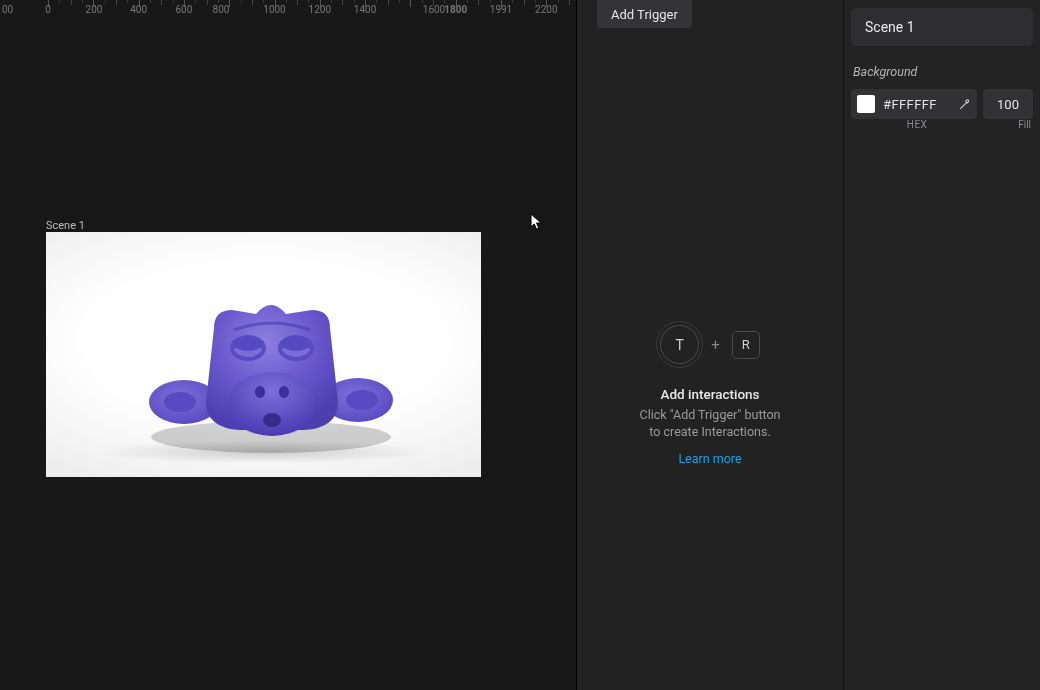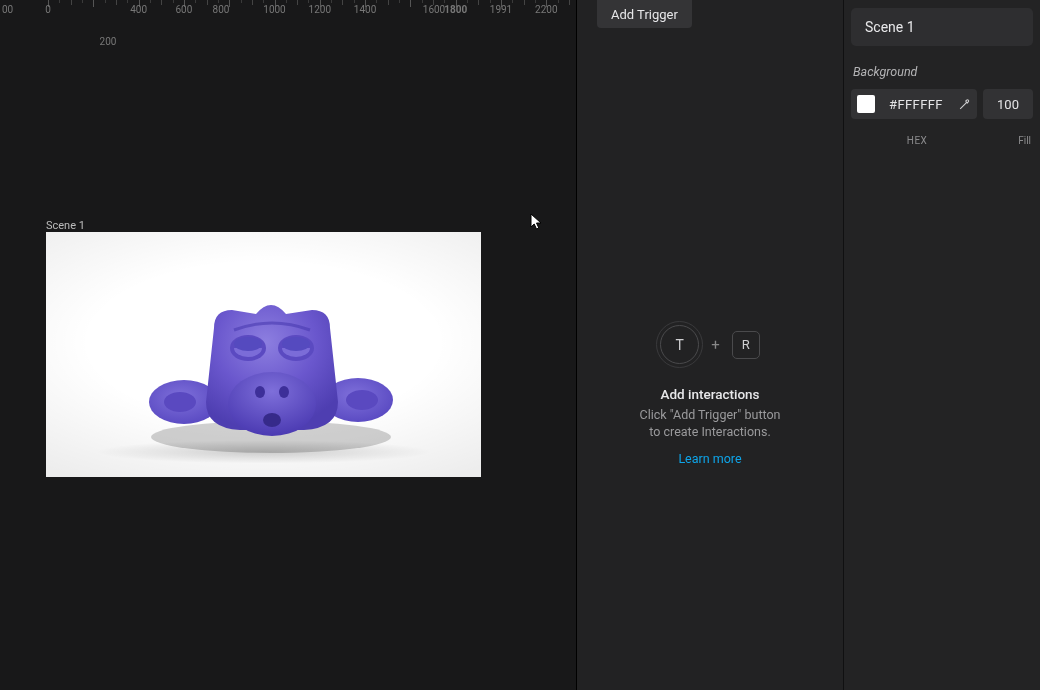--- a/index.html
+++ b/index.html
@@ -43,39 +43,39 @@
 
   .sep-right { position: absolute; left: 843px; top: 0; width: 1px; height: 690px; background: #101011; }
 
   
   .insp-col { position: absolute; left: 844px; top: 0; width: 196px; height: 690px; background: #232324; padding: 8px 7px; }
   .insp-header { height: 38px; border-radius: 5px; background: #2e2e30; display: flex; align-items: center; padding: 0 14px; font-size: 14px; color: #e8e8ea; }
   .bg-label { margin-top: 18px; margin-left: 2px; font-size: 12.5px; color: #b4b4b6; font-style: italic; }
   .bg-row { margin-top: 10px; display: flex; gap: 6px; }
   .hex-box { flex: 1; height: 30px; background: #323234; border-radius: 4px; display: flex; align-items: center; padding: 0 6px; gap: 8px; }
   .swatch { width: 18px; height: 18px; border-radius: 2px; background: #fff; }
-  .hex-text { flex: 1; font-size: 13px; color: #e4e4e6; letter-spacing: 0.4px; text-align: center; }
+  .hex-text { flex: 1; font-size: 13px; color: #e4e4e6; letter-spacing: 0.4px; }
   .picker { width: 14px; height: 14px; display: flex; align-items: center; justify-content: center; }
   .fill-box { width: 50px; height: 30px; background: #323234; border-radius: 4px; display: flex; align-items: center; justify-content: center; font-size: 13px; color: #e4e4e6; }
-  .bg-sub-row { margin-top: 16px; display: flex; }
+  .bg-sub-row { margin-top: 0; display: flex; }
   .bg-sub-hex { flex: 1; text-align: center; font-size: 10px; color: #8a8a8c; letter-spacing: 0.4px; }
   .bg-sub-fill { width: 50px; text-align: right; font-size: 10px; color: #8a8a8c; padding-right: 2px; }
 </style>
 </head>
 <body>
 
 <div class="canvas-col">
   <div class="ruler" id="ruler">
       <div class="ruler-tick-major" style="left: 48px;"></div>
       <div class="ruler-label" style="left: 48px;">0</div>
       <div class="ruler-tick-mid" style="left: 70.65px;"></div>
       <div class="ruler-tick-minor" style="left: 59.325px;"></div>
       <div class="ruler-tick-minor" style="left: 81.975px;"></div>
       <div class="ruler-tick-major" style="left: 93.3px;"></div>
-      <div class="ruler-label" style="left: 108px; margin-top: 32px;">200</div>
+      <div class="ruler-label" style="left: 94px;">200</div>
       <div class="ruler-tick-mid" style="left: 115.95px;"></div>
       <div class="ruler-tick-minor" style="left: 104.625px;"></div>
       <div class="ruler-tick-minor" style="left: 127.275px;"></div>
       <div class="ruler-tick-major" style="left: 138.6px;"></div>
       <div class="ruler-label" style="left: 138.6px;">400</div>
       <div class="ruler-tick-mid" style="left: 161.25px;"></div>
       <div class="ruler-tick-minor" style="left: 149.925px;"></div>
       <div class="ruler-tick-minor" style="left: 172.575px;"></div>
       <div class="ruler-tick-major" style="left: 183.9px;"></div>
       <div class="ruler-label" style="left: 183.9px;">600</div>

